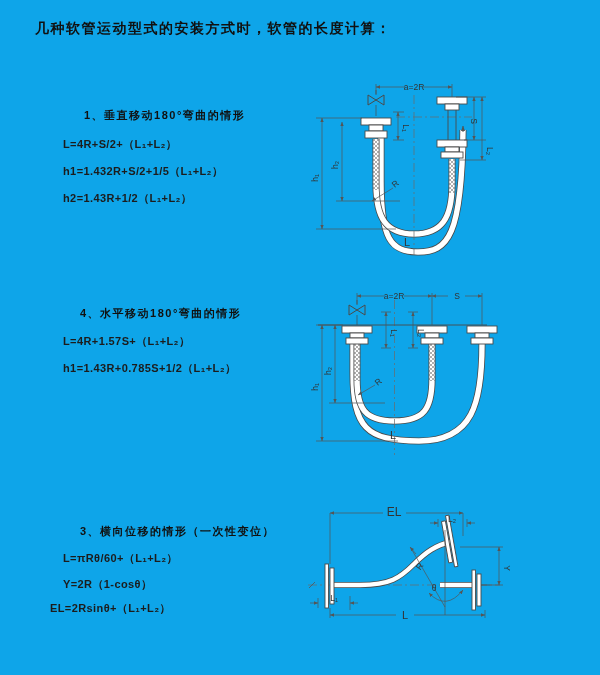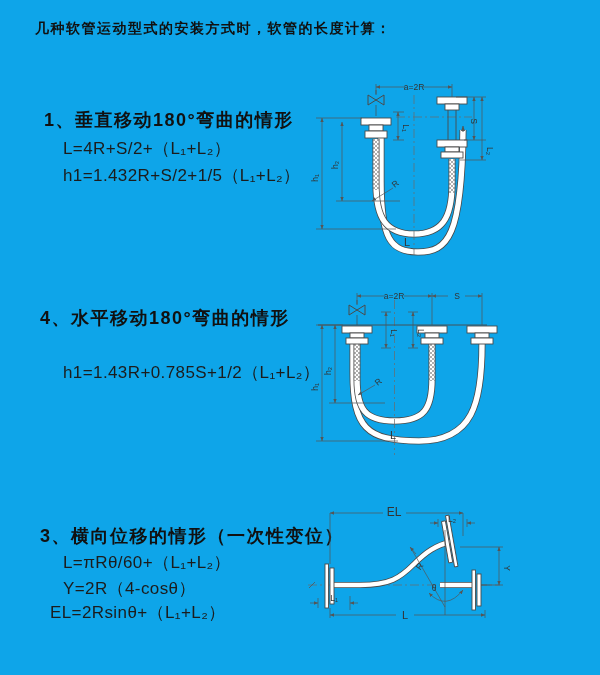--- a/index.html
+++ b/index.html
@@ -5,47 +5,49 @@
   html,body{margin:0;padding:0;background:#fff;}
   #page{
     position:relative;width:600px;height:675px;background:#0ea5e9;overflow:hidden;
     font-family:"Liberation Sans","DejaVu Sans",sans-serif;color:#1a1a1a;padding-left:28px;
   }
   .title{
     position:absolute;left:35px;top:20px;font-size:14px;font-weight:600;
     letter-spacing:1.5px;color:#111;
   }
   .sec-heading{
-    position:absolute;font-size:18px;font-weight:600;letter-spacing:1.5px;color:#111;
+    position:absolute;font-size:11px;font-weight:600;letter-spacing:1.5px;color:#111;margin-left:40px;
   }
   .formula{
-    position:absolute;font-size:17px;font-weight:400;color:#1c1c1c;letter-spacing:.4px;
+    position:absolute;font-size:11px;font-weight:700;color:#1c1c1c;letter-spacing:.4px;
   }
   svg{position:absolute;overflow:visible;}
   svg text{font-family:"Liberation Sans","DejaVu Sans",sans-serif;fill:#333;}
   .dimtxt{font-size:8.5px;}
   .biglbl{font-size:11px;}
 </style>
 </head>
 <body>
 
 <div id="page">
 
   <div class="title">几种软管运动型式的安装方式时，软管的长度计算：</div>
 
   <div class="sec-heading" style="left:44px;top:108px">1、垂直移动180°弯曲的情形</div>
   <div class="formula" style="left:63px;top:137px">L=4R+S/2+（L₁+L₂）</div>
   <div class="formula" style="left:63px;top:164px">h1=1.432R+S/2+1/5（L₁+L₂）</div>
+  <div class="formula" style="left:63px;top:191px">h2=1.43R+1/2（L₁+L₂）</div>
 
   <div class="sec-heading" style="left:40px;top:306px">4、水平移动180°弯曲的情形</div>
+  <div class="formula" style="left:63px;top:334px">L=4R+1.57S+（L₁+L₂）</div>
   <div class="formula" style="left:63px;top:361px">h1=1.43R+0.785S+1/2（L₁+L₂）</div>
 
   <div class="sec-heading" style="left:40px;top:524px">3、横向位移的情形（一次性变位）</div>
   <div class="formula" style="left:63px;top:551px">L=πRθ/60+（L₁+L₂）</div>
-  <div class="formula" style="left:63px;top:577px">Y=2R（4-cosθ）</div>
+  <div class="formula" style="left:63px;top:577px">Y=2R（1-cosθ）</div>
   <div class="formula" style="left:50px;top:601px">EL=2Rsinθ+（L₁+L₂）</div>
 
   <svg style="left:308px;top:66px" width="284" height="200" viewBox="0 0 284 200">
     <defs>
       <pattern id="d1h" patternUnits="userSpaceOnUse" width="4" height="4">
         <path d="M0,0 L4,4 M4,0 L0,4" stroke="#777" stroke-width="0.6"></path>
       </pattern>
       <marker id="d1ae" markerWidth="7" markerHeight="5" refX="6" refY="2.5" orient="auto">
         <path d="M0,0 L6,2.5 L0,5 z" fill="#555"></path>
       </marker>

